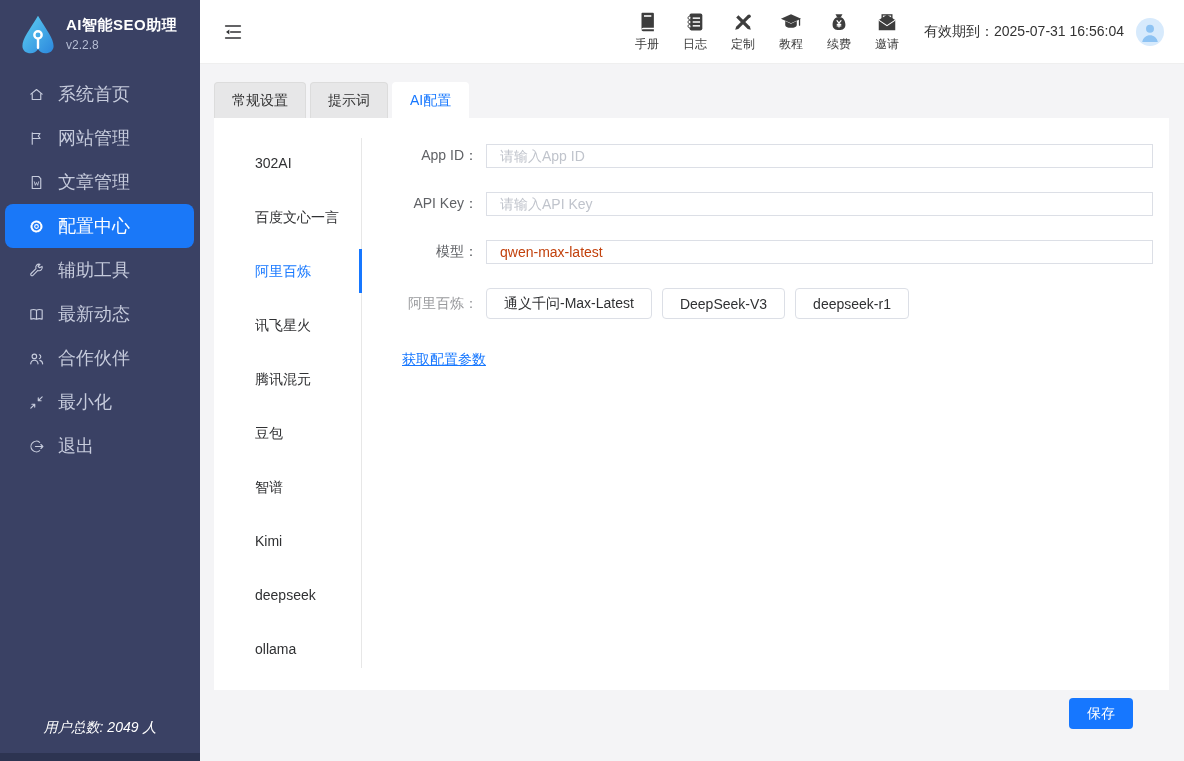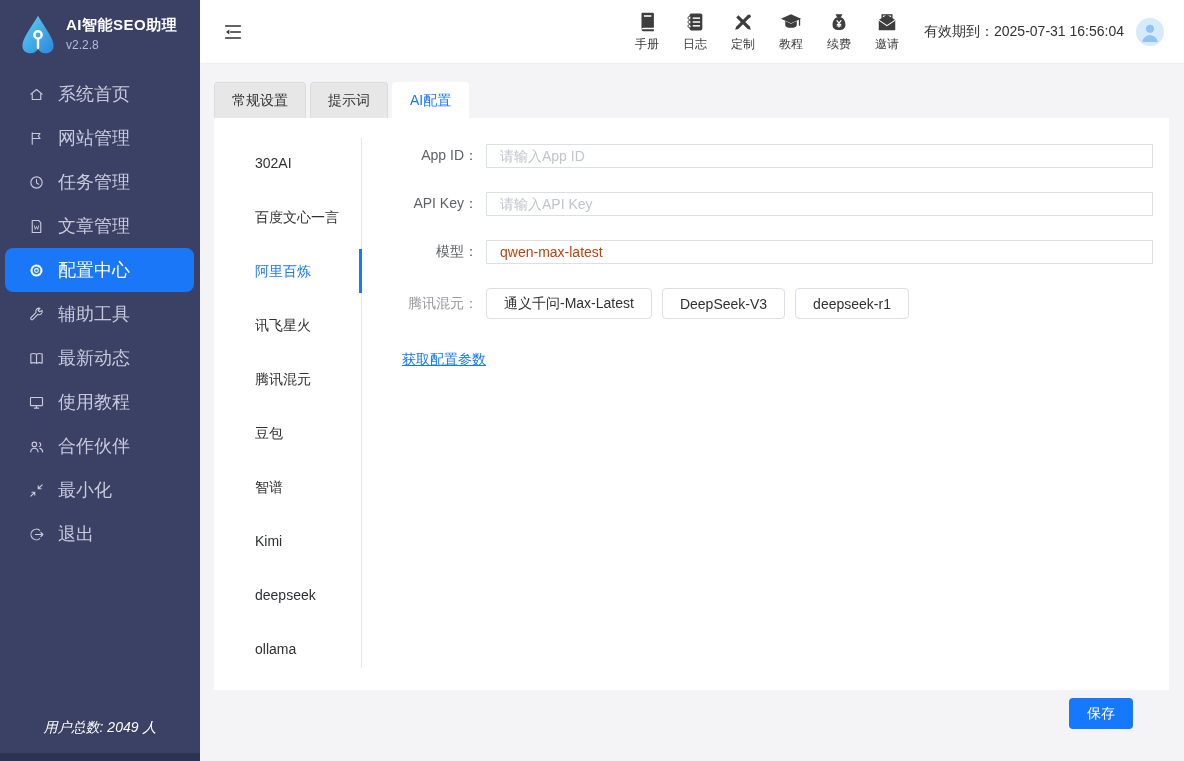--- a/index.html
+++ b/index.html
@@ -106,29 +106,20 @@
       <span class="ic">
           <svg viewBox="0 0 24 24">
             <path d="M6 4v16M6 5h11l-2.5 3.5L17 12H6"></path>
           </svg>
         </span>
       <span>网站管理</span>
     </div>
     <div class="nav-item">
       <span class="ic">
           <svg viewBox="0 0 24 24">
-            <circle cx="12" cy="12" r="8"></circle>
-            <path d="M12 8v4.5l3 2"></path>
-          </svg>
-        </span>
-      <span>任务管理</span>
-    </div>
-    <div class="nav-item">
-      <span class="ic">
-          <svg viewBox="0 0 24 24">
             <path d="M6 3.5h9l3 3V20.5H6z"></path>
             <path d="M9 11l1.3 5 1.7-4 1.7 4 1.3-5" stroke-width="1.2"></path>
           </svg>
         </span>
       <span>文章管理</span>
     </div>
     <div class="nav-item active">
       <span class="ic">
           <svg viewBox="0 0 24 24">
             <circle cx="12" cy="12" r="7" stroke-width="3" stroke-dasharray="2.8 2.2"></circle>
@@ -145,29 +136,20 @@
         </span>
       <span>辅助工具</span>
     </div>
     <div class="nav-item">
       <span class="ic">
           <svg viewBox="0 0 24 24">
             <path d="M12 6c-2.5-1.3-5.5-1.3-8-.3V18.5c2.5-1 5.5-1 8 .3 2.5-1.3 5.5-1.3 8-.3V5.7c-2.5-1-5.5-1-8 .3zM12 6v12.8"></path>
           </svg>
         </span>
       <span>最新动态</span>
-    </div>
-    <div class="nav-item">
-      <span class="ic">
-          <svg viewBox="0 0 24 24">
-            <rect x="3.5" y="5" width="17" height="11.5" rx="1"></rect>
-            <path d="M9 20h6M12 16.5V20"></path>
-          </svg>
-        </span>
-      <span>使用教程</span>
     </div>
     <div class="nav-item">
       <span class="ic">
           <svg viewBox="0 0 24 24">
             <circle cx="9" cy="9" r="3.2"></circle>
             <path d="M3.8 19.5c.4-3.2 2.6-5 5.2-5s4.8 1.8 5.2 5M16 6.7a2.8 2.8 0 0 1 0 5.4M16.8 14.6c2.2.5 3.6 2.3 3.9 4.9"></path>
           </svg>
         </span>
       <span>合作伙伴</span>
     </div>
@@ -300,21 +282,21 @@
         </div>
         <div class="form-row">
           <label class="form-label">API Key：</label>
           <input class="text-input" type="text" placeholder="请输入API Key" style="">
         </div>
         <div class="form-row">
           <label class="form-label">模型：</label>
           <input class="text-input" type="text" value="qwen-max-latest" style="">
         </div>
         <div class="form-row models-row">
-          <label class="form-label muted">腾讯混元：</label>
+          <label class="form-label muted">阿里百炼：</label>
           <button class="model-btn">通义千问-Max-Latest</button>
           <button class="model-btn">DeepSeek-V3</button>
           <button class="model-btn">deepseek-r1</button>
         </div>
         <a class="config-link">获取配置参数</a>
       </div>
     </div>
 
     <div class="save-row">
       <button class="save-btn">保存</button>

